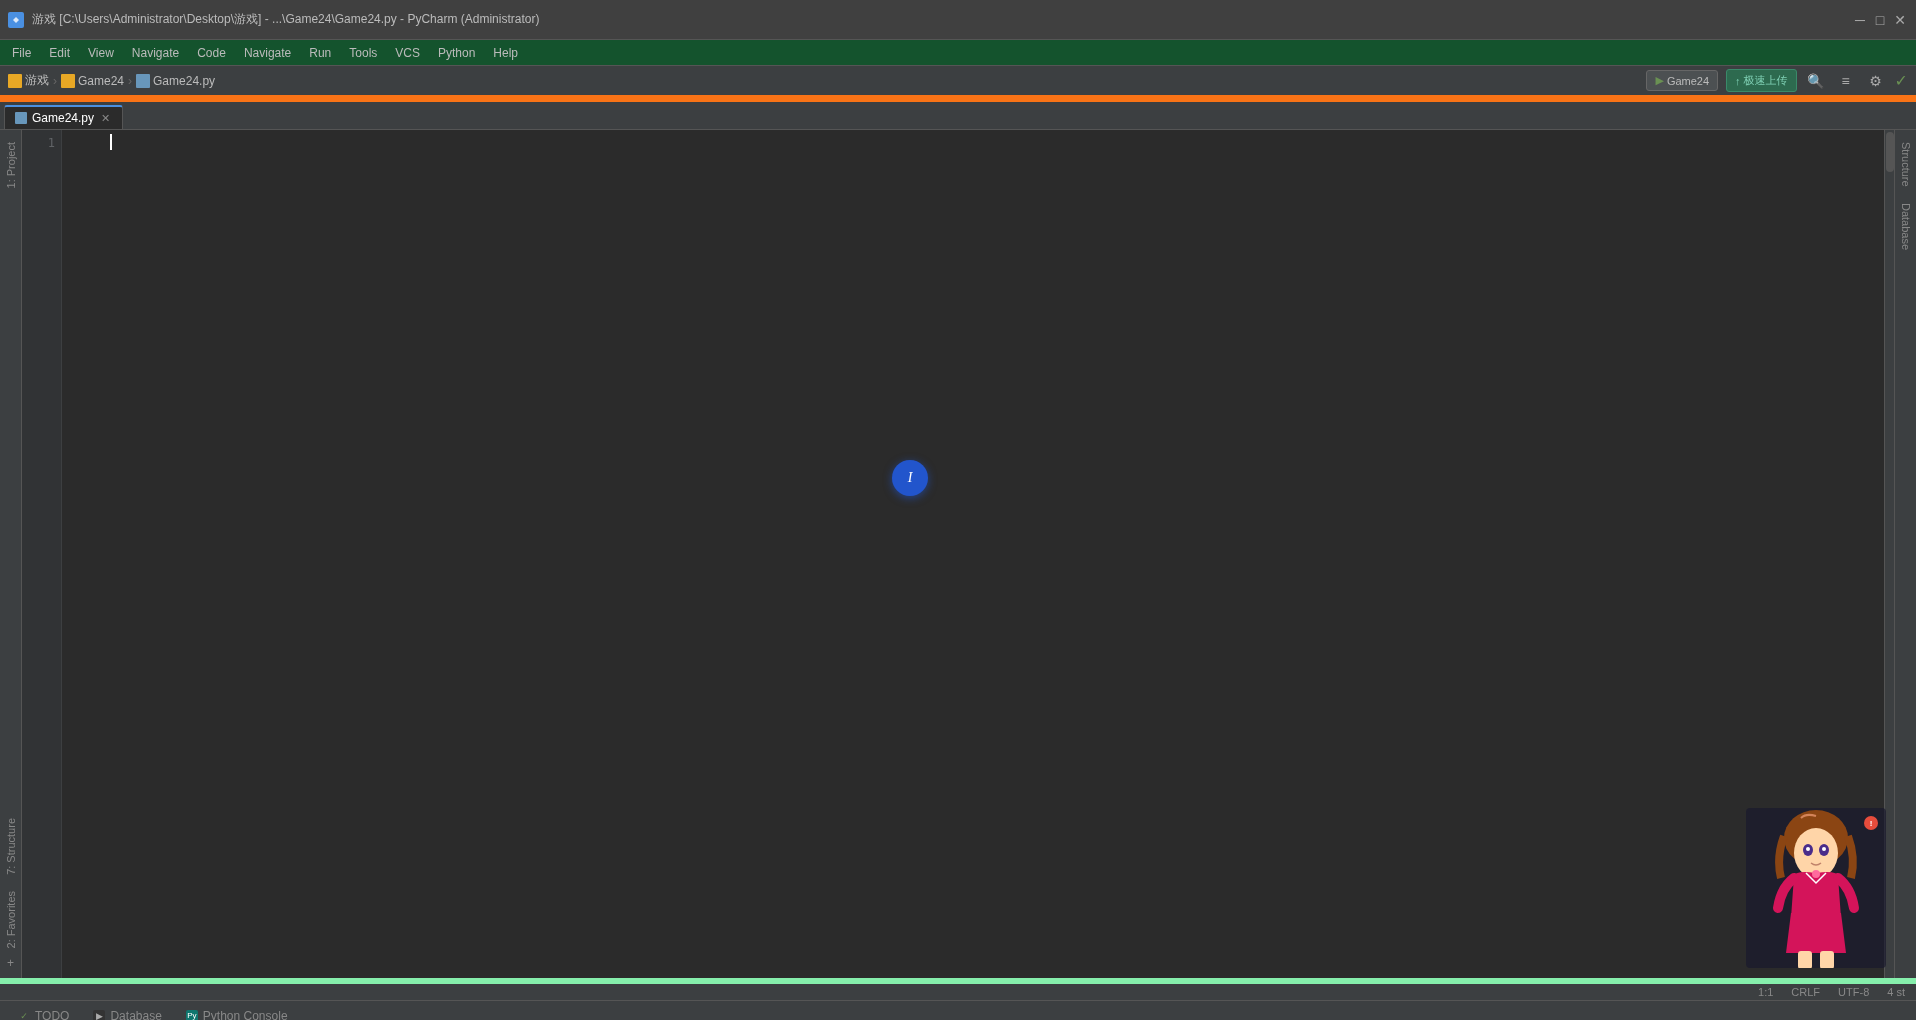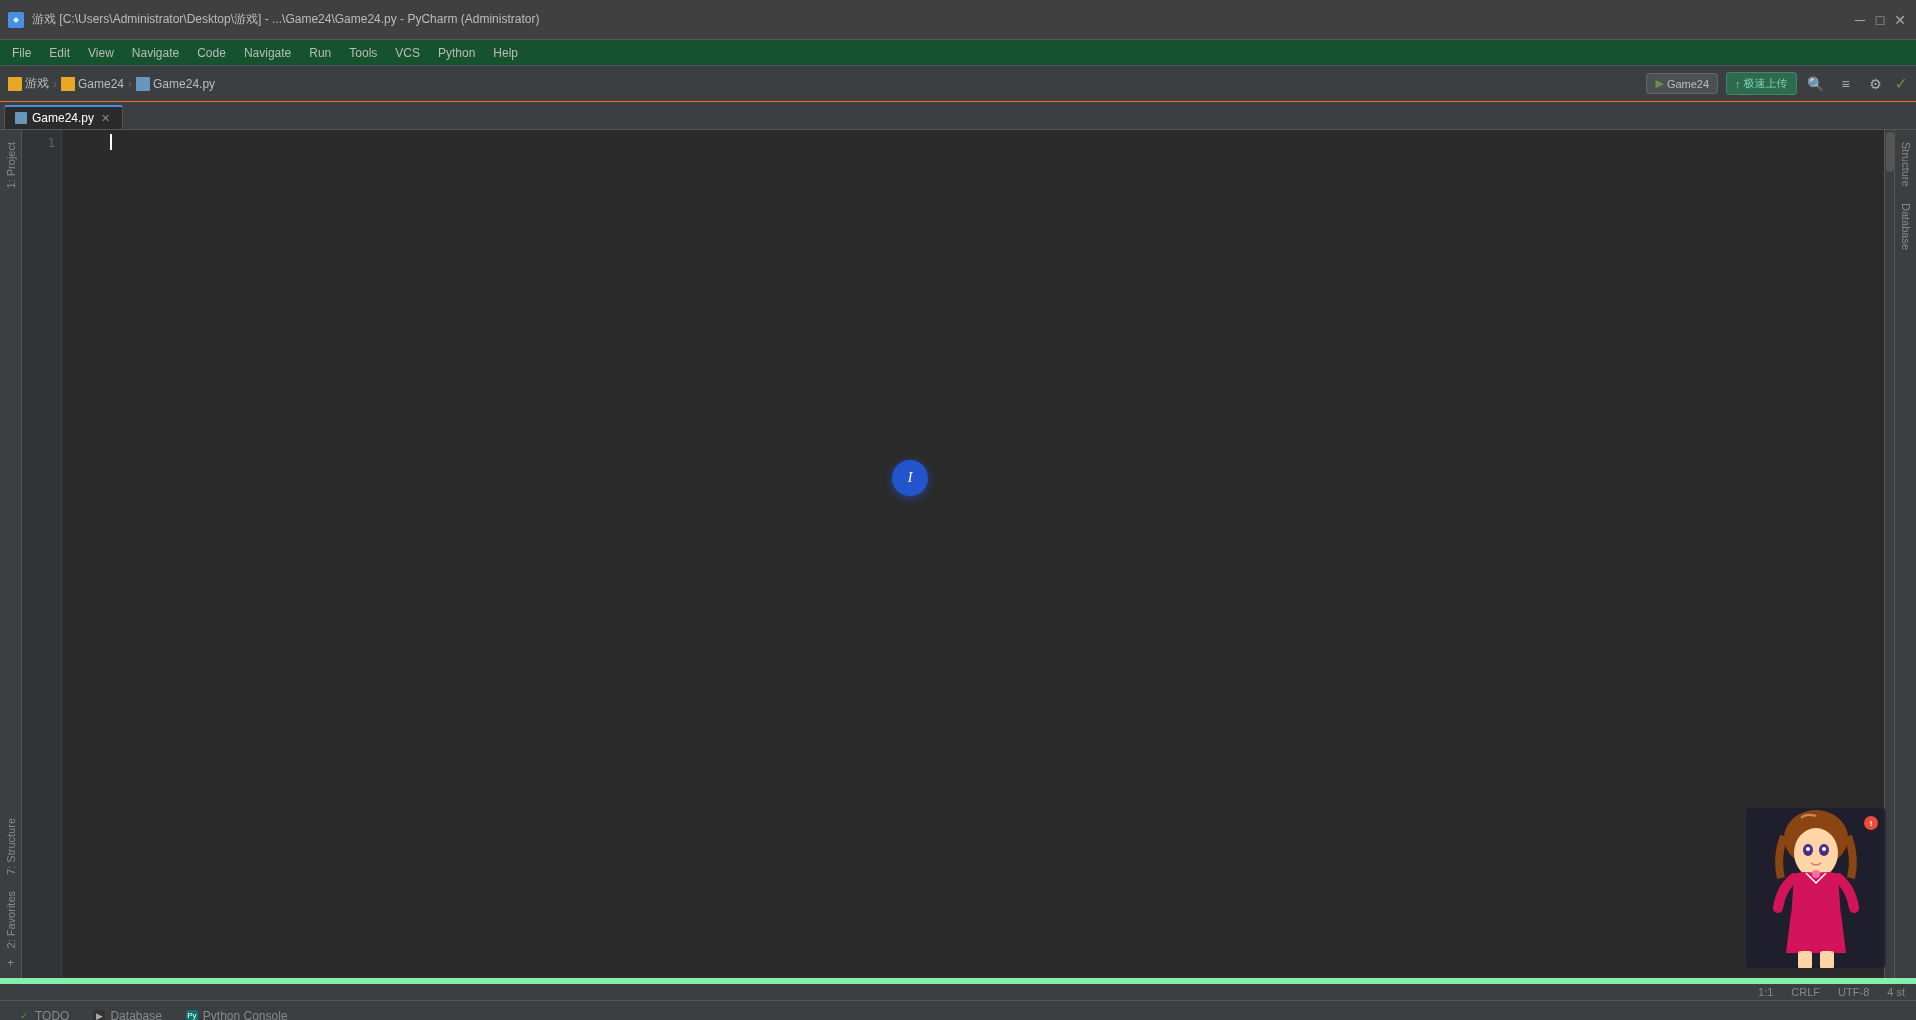--- a/index.html
+++ b/index.html
@@ -83,21 +83,21 @@
       border-radius: 3px;
     }
 
     
     #toolbar {
       height: 36px;
       background: #3c3f41;
       display: flex;
       align-items: center;
       padding: 0 8px;
-      border-bottom: 1px solid #f97316;
+      border-bottom: 7px solid #f97316;
       gap: 4px;
       justify-content: space-between;
     }
     #toolbar-left {
       display: flex;
       align-items: center;
       gap: 6px;
     }
     .toolbar-breadcrumb {
       display: flex;

